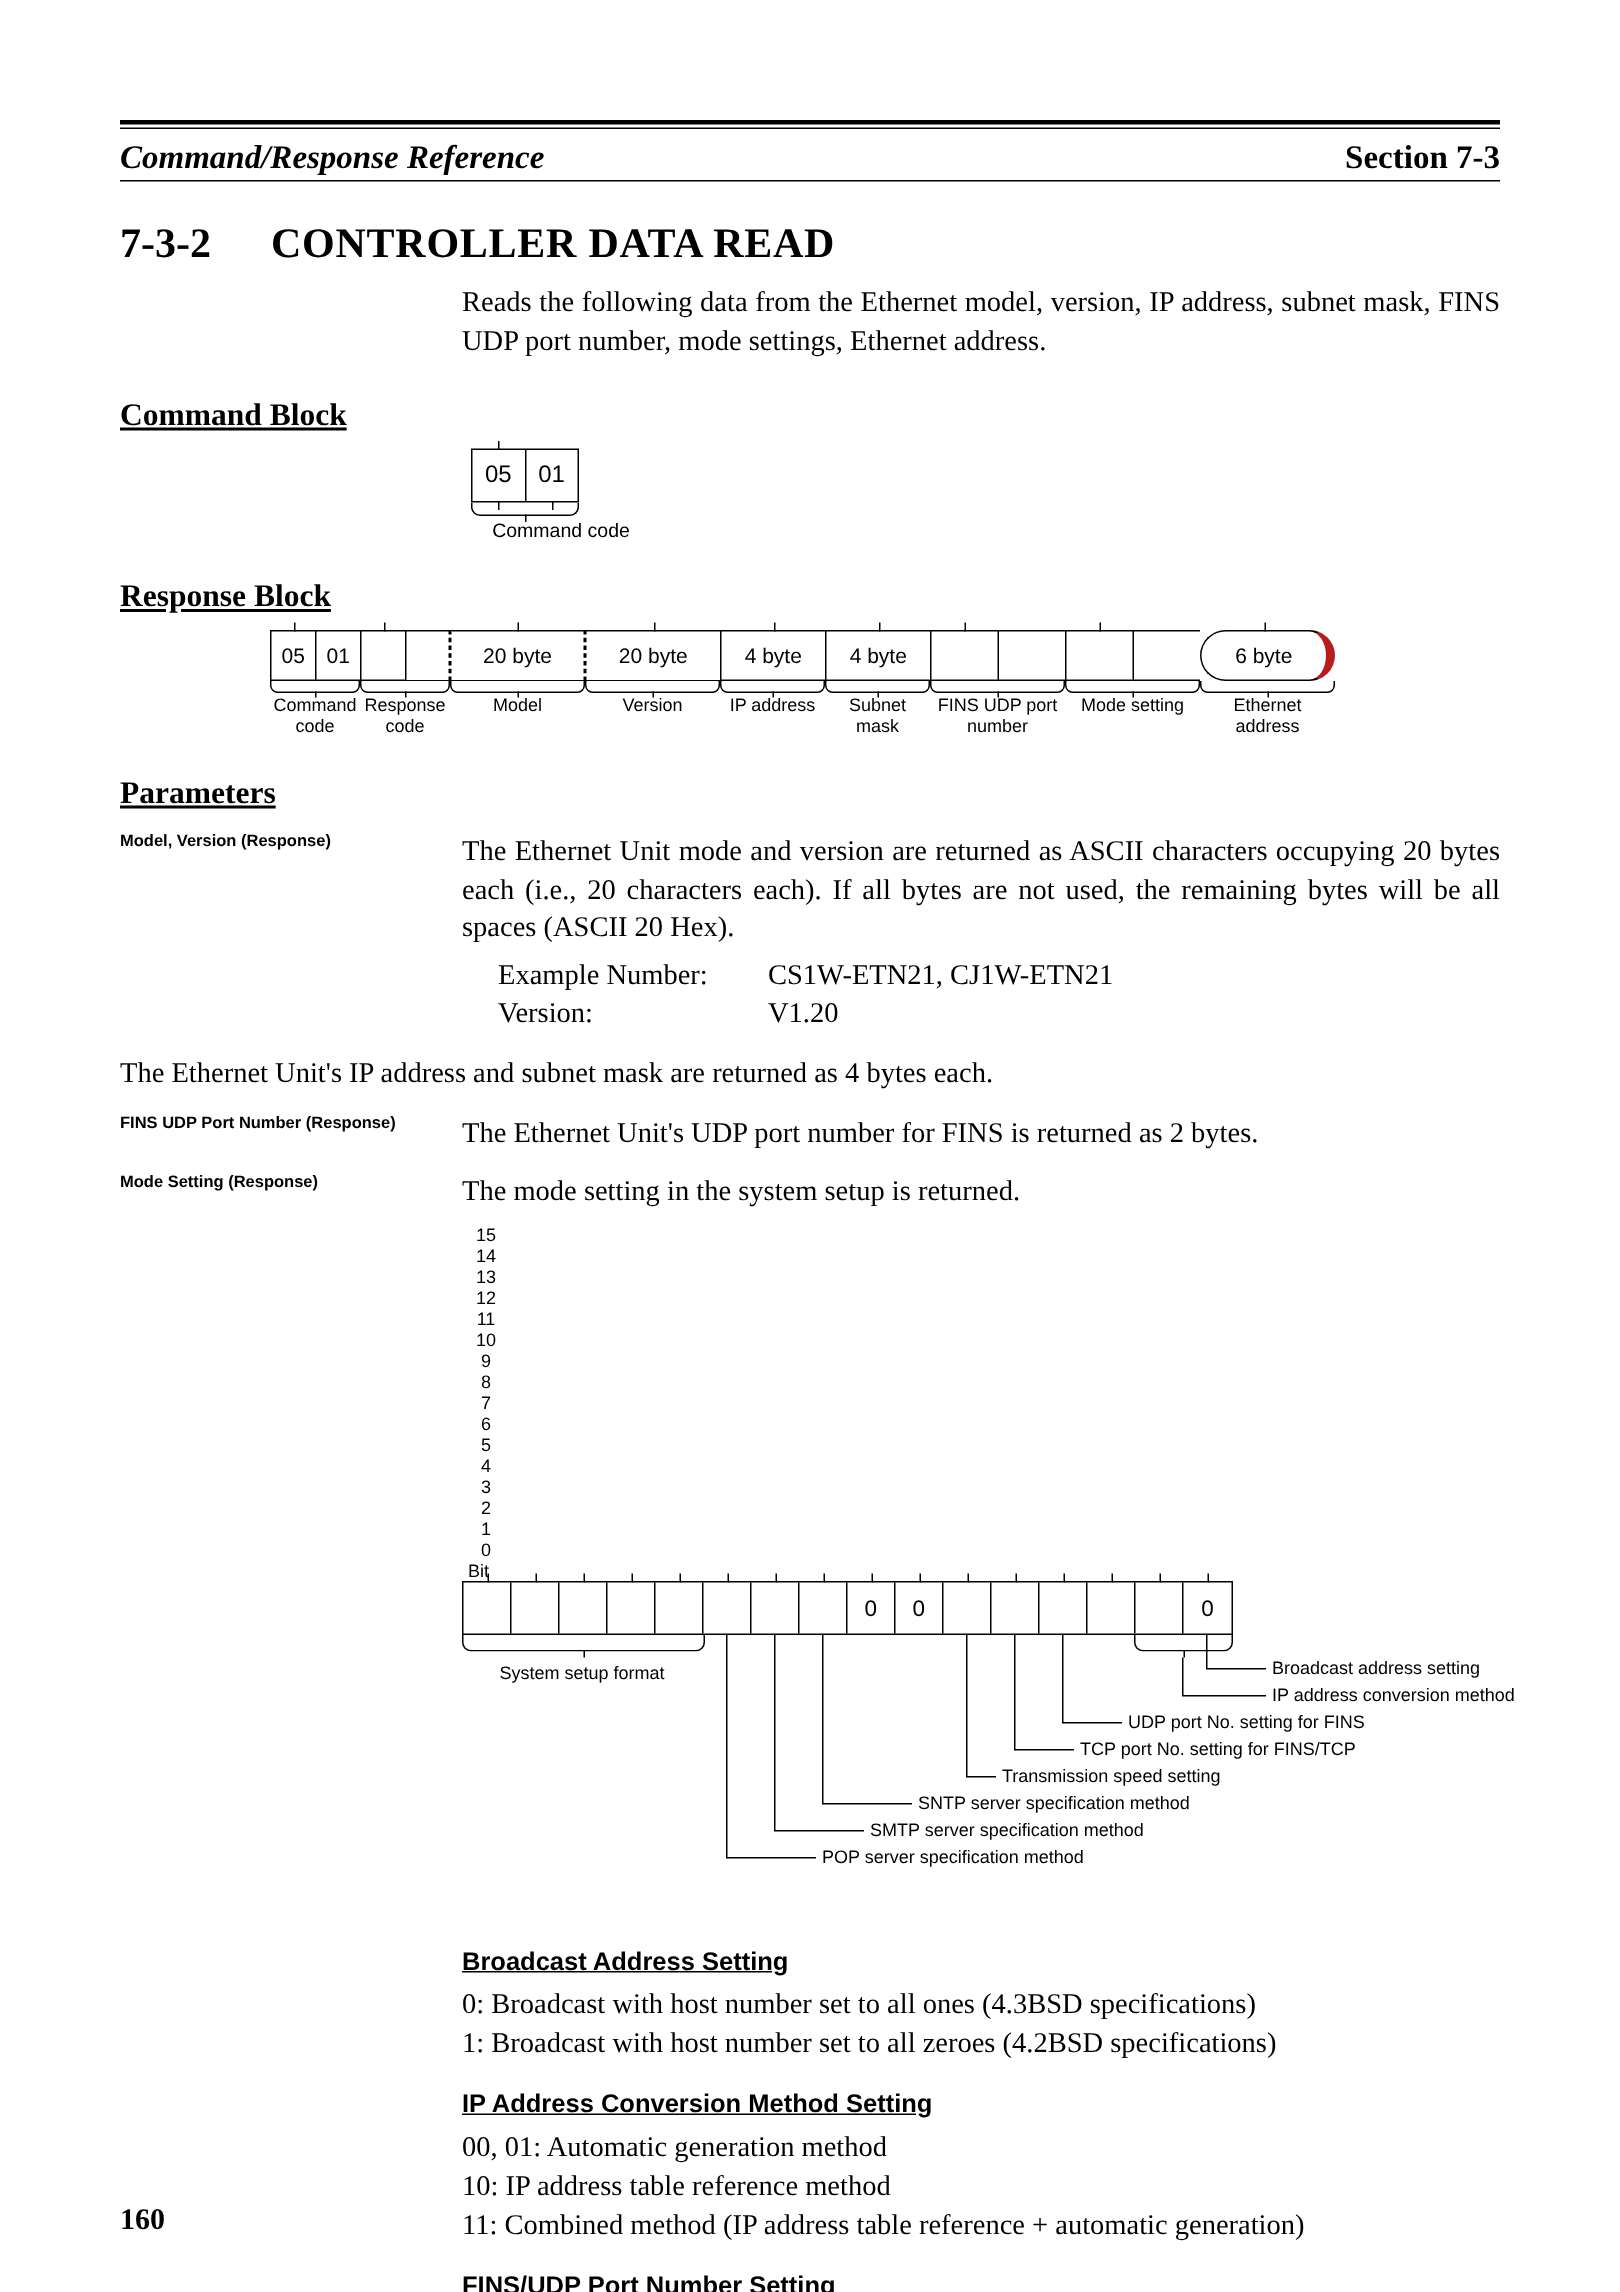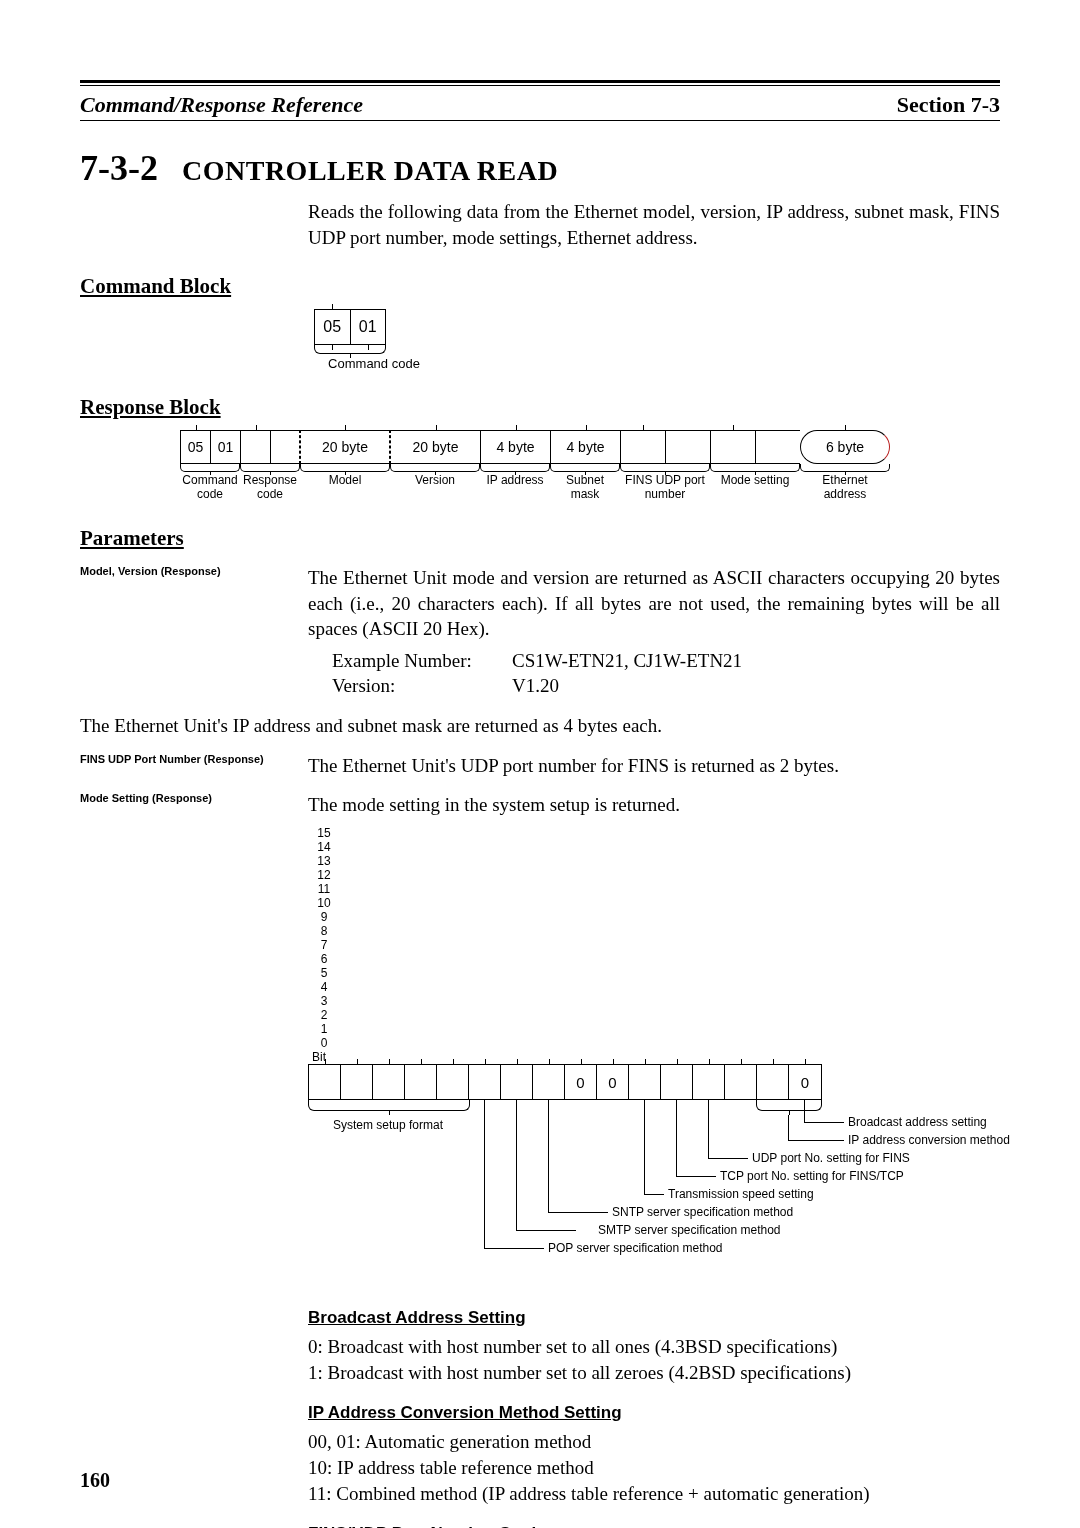--- a/index.html
+++ b/index.html
@@ -32,21 +32,21 @@
     font-size: 22px;
     margin-bottom: 2px;
   }
   .running-left  { font-style: italic; font-weight: bold; }
   .running-right { font-weight: bold; }
   .top-rule3 {
     border-top: 1.5px solid #000;
     margin: 2px 0 26px 0;
   }
 
-  .h-number { font-size: 36px; font-weight: bold; margin-right: 24px; }
+  .h-number { font-size: 28px; font-weight: bold; margin-right: 40px; }
   .h-title  { font-size: 28px; font-weight: bold; letter-spacing: 0.5px; }
   .section-heading { display: flex; align-items: baseline; margin-bottom: 10px; }
 
   .body-indent { margin-left: 228px; }
   .body-text { font-size: 19px; line-height: 1.35; text-align: justify; }
 
   .sub-heading {
     font-size: 21px;
     font-weight: bold;
     text-decoration: underline;
@@ -130,21 +130,21 @@
     border: 1px solid #000;
     border-right: none;
     display: flex;
     align-items: center;
     justify-content: center;
     font-size: 14px;
     font-family: Arial, Helvetica, sans-serif;
     position: relative;
     box-sizing: border-box;
   }
-  .resp-cell:last-child { border-right: 1px solid #b91c1c; border-radius: 17px; }
+  .resp-cell:last-child { border-right: 6px solid #b91c1c; border-radius: 17px; }
   .dashed-r { border-right: 1px dashed #000 !important; }
   .dashed-l { border-left: 1px dashed #000 !important; }
   .cell-tick-top::before {
     content: "";
     position: absolute;
     top: -6px; left: 50%;
     width: 1px; height: 6px;
     background: #000;
   }
   .resp-braces { display: flex; margin-top: 0; }
@@ -491,21 +491,21 @@
       <div class="lead" style="left:336px; top:0; height:94px"></div>
       <div class="lead-h" style="left:336px; top:94px; width:20px"></div>
       <div class="lead-label" style="left:360px; top:87px">Transmission speed setting</div>
 
       <div class="lead" style="left:240px; top:0; height:112px"></div>
       <div class="lead-h" style="left:240px; top:112px; width:60px"></div>
       <div class="lead-label" style="left:304px; top:105px">SNTP server specification method</div>
 
       <div class="lead" style="left:208px; top:0; height:130px"></div>
       <div class="lead-h" style="left:208px; top:130px; width:60px"></div>
-      <div class="lead-label" style="left:290px; top:123px">SMTP server specification method</div>
+      <div class="lead-label" style="left:272px; top:123px">SMTP server specification method</div>
 
       <div class="lead" style="left:176px; top:0; height:148px"></div>
       <div class="lead-h" style="left:176px; top:148px; width:60px"></div>
       <div class="lead-label" style="left:240px; top:141px">POP server specification method</div>
     </div>
   </div>
 
   <div class="body-indent">
     <div class="sub3">Broadcast Address Setting</div>
     <div class="list-line">0: Broadcast with host number set to all ones (4.3BSD specifications)</div>

